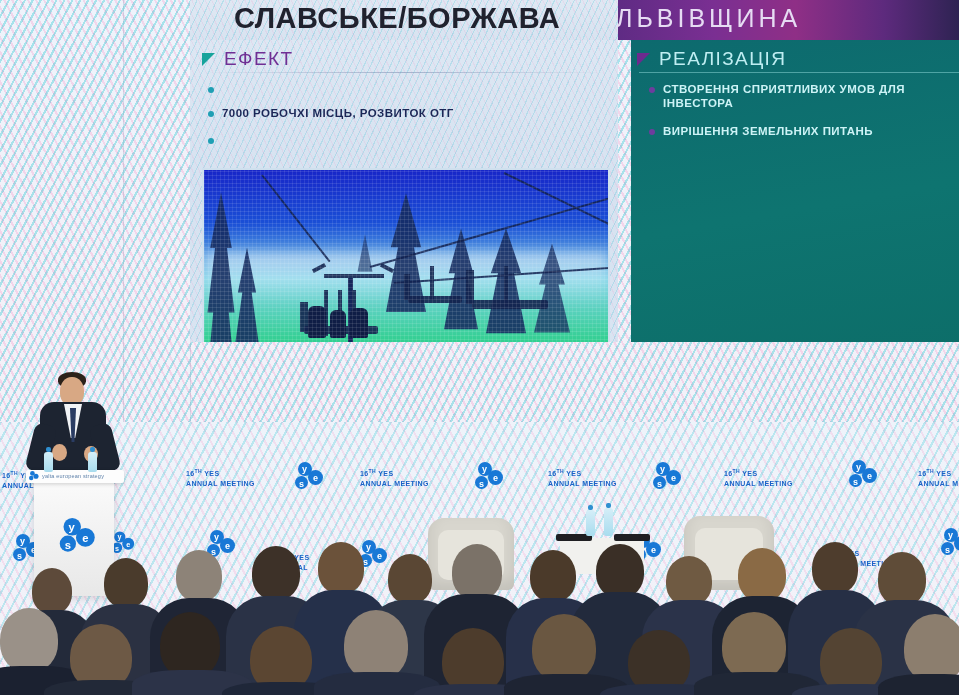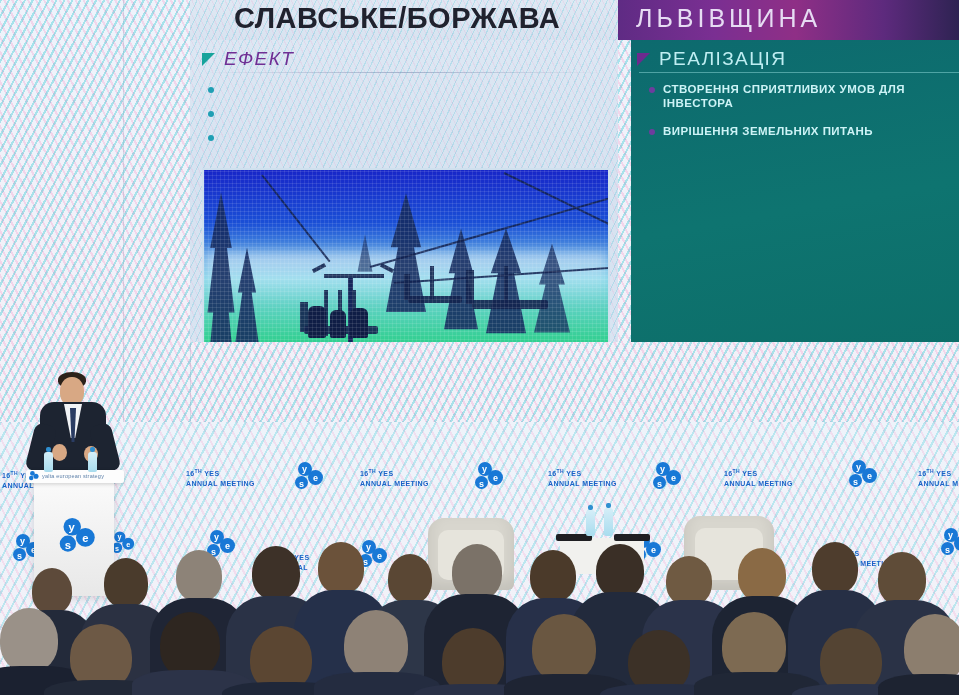--- a/index.html
+++ b/index.html
@@ -40,21 +40,21 @@
                repeating-linear-gradient(65deg, rgba(240,140,195,.15) 0 1px, rgba(255,255,255,0) 1px 6px);}
   .panel-right{position:absolute;left:441px;top:0;width:341px;height:382px;
     background:linear-gradient(170deg,#0d6a6e 0%,#0e7470 45%,#0c6b66 100%);}
 
   .sec{position:absolute;top:8px;display:flex;align-items:center;gap:9px;}
   .sec-l{left:12px;}
   .sec-r{left:6px;}
   .tri{width:0;height:0;border-left:13px solid #17a39b;border-bottom:13px solid transparent;}
   .tri.p{border-left-color:#6d2a8e;}
   .sec-label{font-size:19px;letter-spacing:1.4px;}
-  .sec-l .sec-label{color:#6f2f94;font-style:italic;}
+  .sec-l .sec-label{color:#6f2f94;}
   .sec-r .sec-label{color:#bfeef2;}
 
   .rule{position:absolute;height:1px;}
   .rule-l{left:10px;right:10px;top:32px;background:linear-gradient(90deg,rgba(140,160,190,.0),rgba(120,140,175,.55),rgba(140,160,190,.0));}
   .rule-r{left:8px;right:6px;top:32px;background:rgba(160,230,230,.45);}
 
   ul.bullets{list-style:none;margin:0;padding:0;position:absolute;left:18px;right:10px;top:42px;}
   ul.bullets li{display:flex;align-items:flex-start;gap:8px;margin-bottom:13px;}
   .dot{flex:0 0 auto;width:6px;height:6px;border-radius:50%;margin-top:5px;}
   .bl .dot{background:#1f9fb4;}
@@ -130,40 +130,41 @@
   <div class="wall-seam" style="left:190px"></div>
 
   <div class="slide">
 
     <div class="slide-head">
       <div class="head-left">
           <div class="moire"></div>
         </div>
       <div class="title-left">СЛАВСЬКЕ/БОРЖАВА</div>
       <div class="head-right"></div>
-      <div class="title-right" style="left:446px">ЛЬВІВЩИНА</div>
+      <div class="title-right" style="left:426px">ЛЬВІВЩИНА</div>
     </div>
 
     <div class="slide-body">
 
       <div class="panel-left">
         <div class="moire"></div>
 
         <div class="sec sec-l">
           <span class="tri"></span>
           <span class="sec-label">ЕФЕКТ</span>
         </div>
         <div class="rule rule-l"></div>
 
         <ul class="bullets bl">
           <li>
             <span class="dot"></span>
           </li>
           <li>
             <span class="dot"></span>
+            <span class="btxt">7000 РОБОЧХІ МІСЦЬ, РОЗВИТОК ОТГ</span>
           </li>
           <li>
             <span class="dot"></span>
           </li>
         </ul>
 
         <div class="photo ph1">
           <div class="sky"></div>
           <div class="hz"></div>
 

